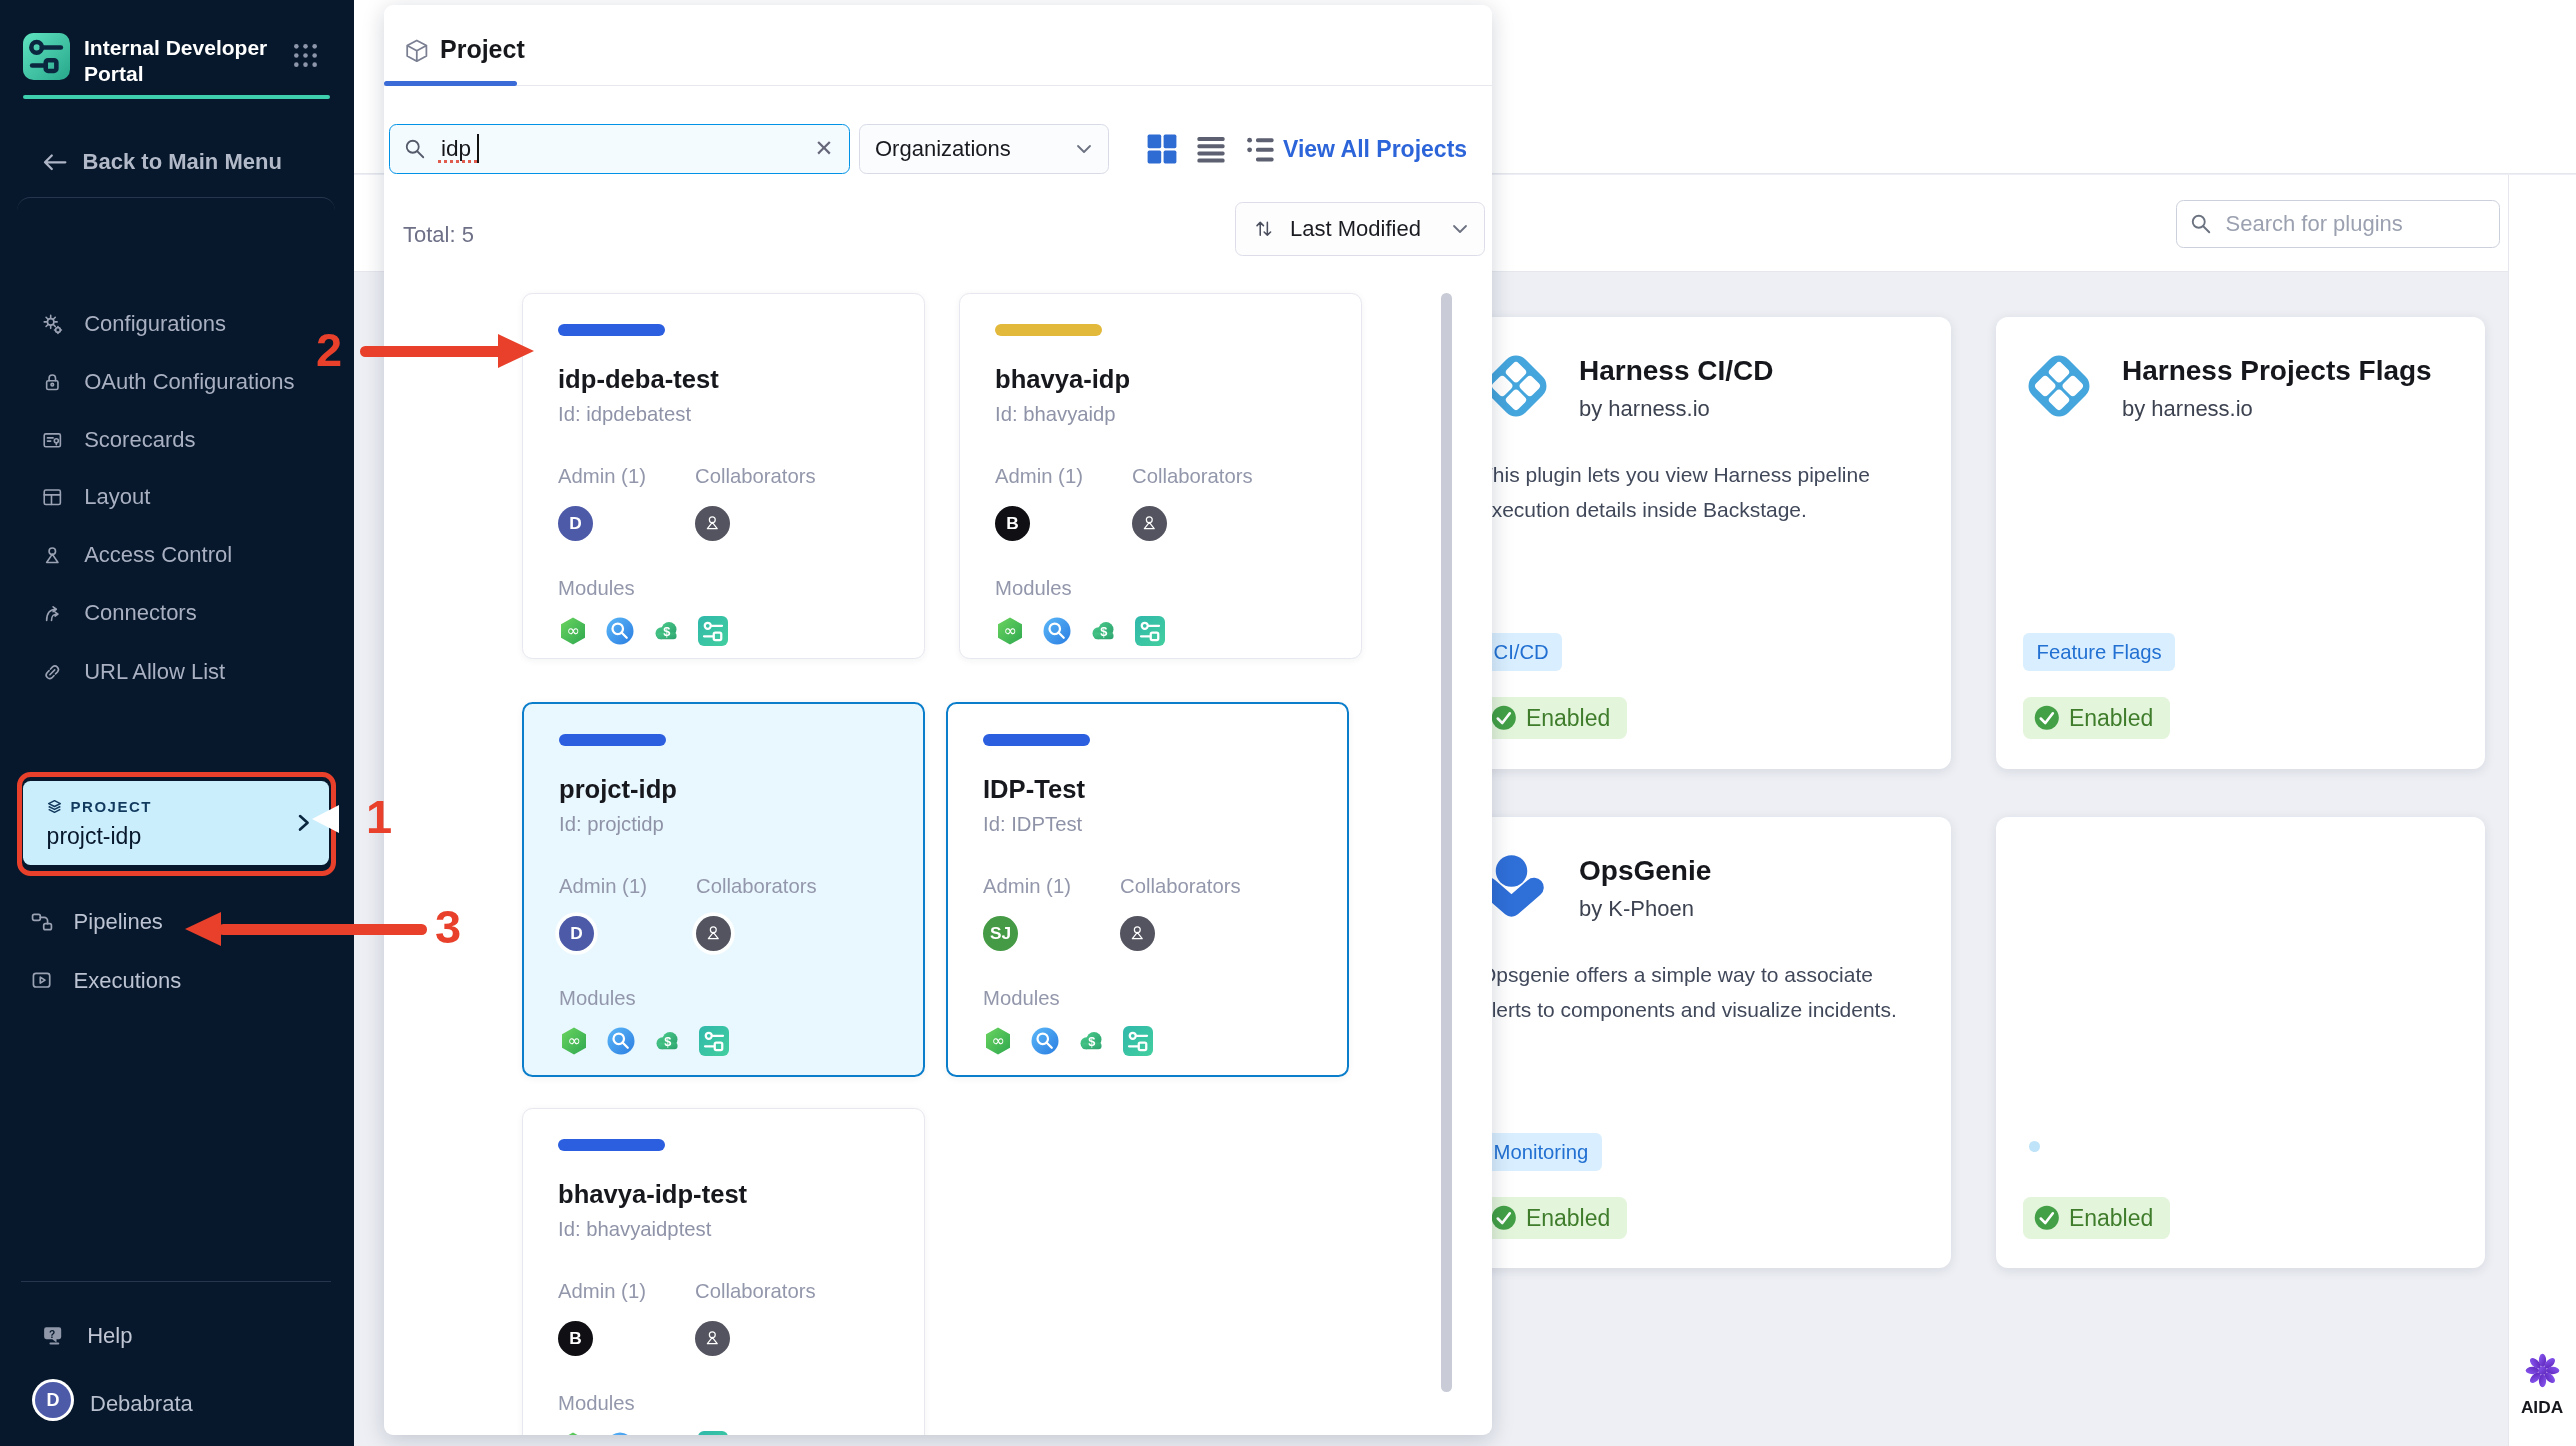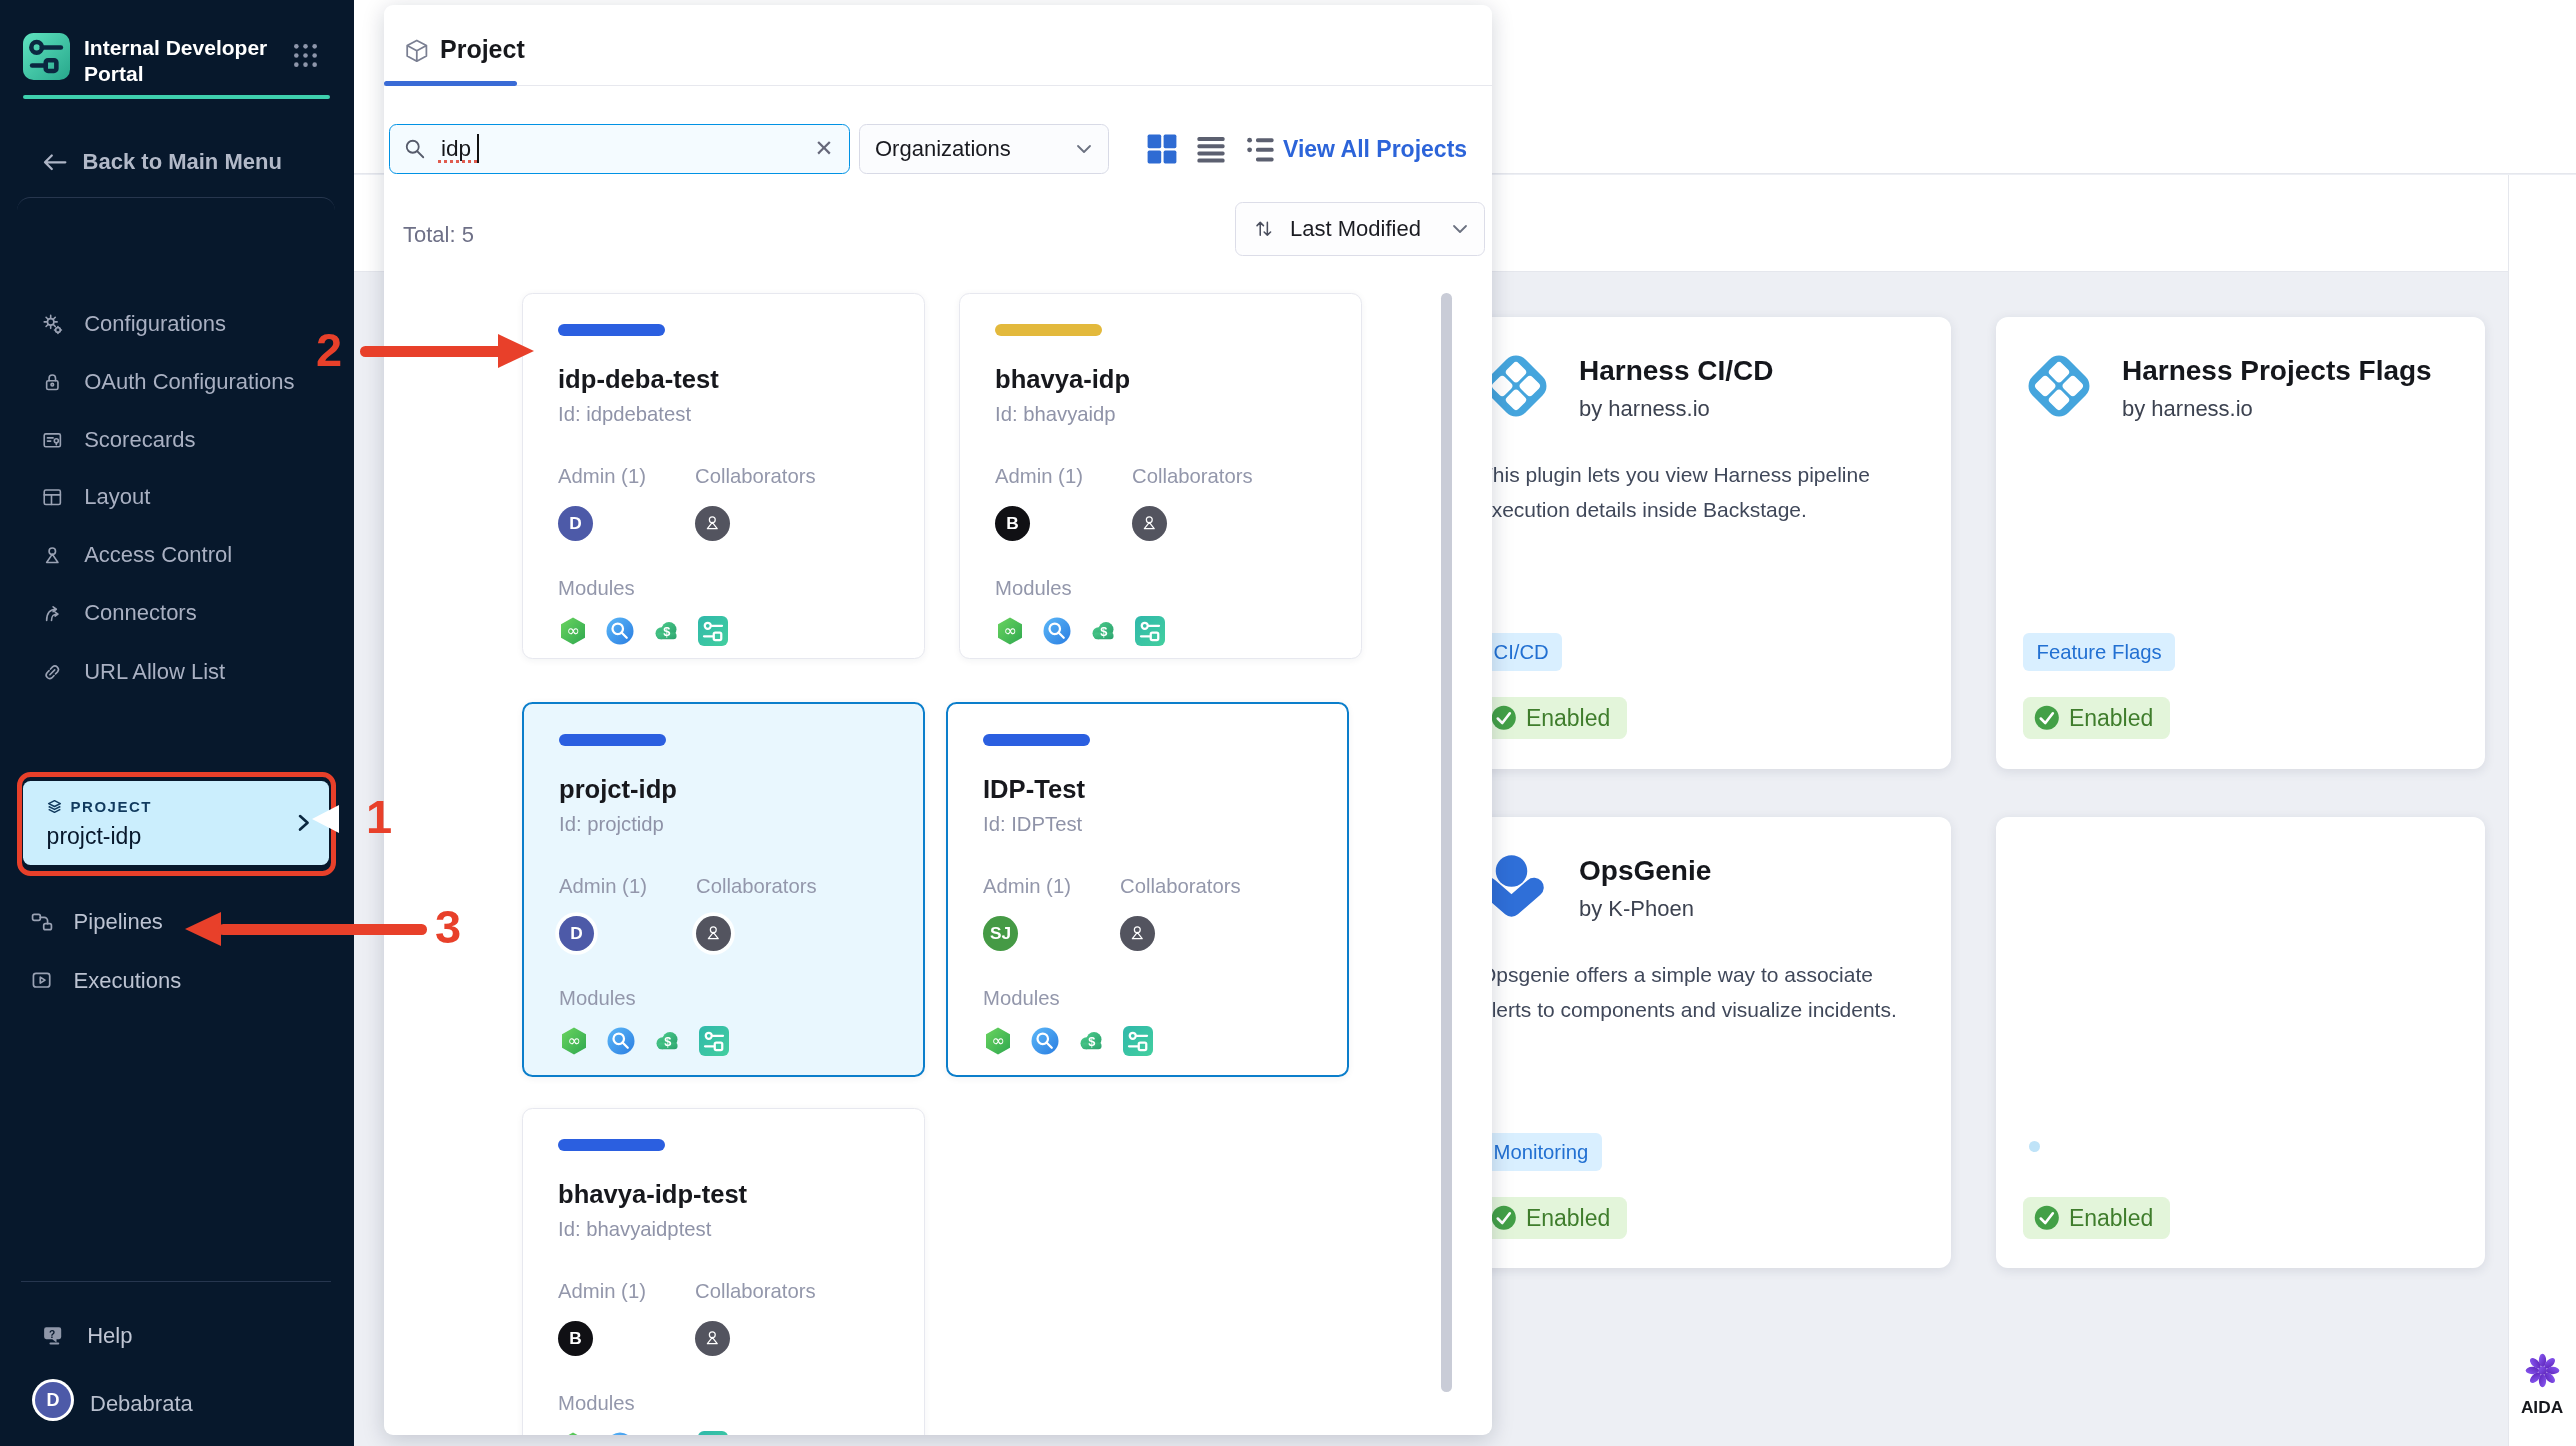--- a/index.html
+++ b/index.html
@@ -136,20 +136,29 @@
         <stop offset="1" stop-color="#5b21b6"></stop>
       </linearGradient>
   </defs>
 </svg>
 
 <div id="app">
 
   <div class="r-header"></div>
   <div class="r-toolbar"></div>
 
+  <div class="plug-search">
+    <span>
+      <svg width="24" height="24" viewBox="0 0 32 32">
+          <circle cx="13" cy="13" r="8" stroke="#6b7280" stroke-width="2.5" fill="none"></circle>
+          <line x1="19" y1="19" x2="27" y2="27" stroke="#6b7280" stroke-width="2.5" stroke-linecap="round"></line>
+        </svg>
+    </span>
+    <input placeholder="Search for plugins" style="">
+  </div>
 
   <div class="r-rail"></div>
   <div class="abs" style="left:2525px;top:1353px;z-index:7">
     <svg width="35" height="35" viewBox="0 0 48 48" fill="url(#gAida)">
       <circle cx="24" cy="24" r="6"></circle>
       <ellipse cx="24" cy="10" rx="5" ry="9"></ellipse>
       <ellipse cx="24" cy="10" rx="5" ry="9" transform="rotate(45 24 24)"></ellipse>
       <ellipse cx="24" cy="10" rx="5" ry="9" transform="rotate(90 24 24)"></ellipse>
       <ellipse cx="24" cy="10" rx="5" ry="9" transform="rotate(135 24 24)"></ellipse>
       <ellipse cx="24" cy="10" rx="5" ry="9" transform="rotate(180 24 24)"></ellipse>

